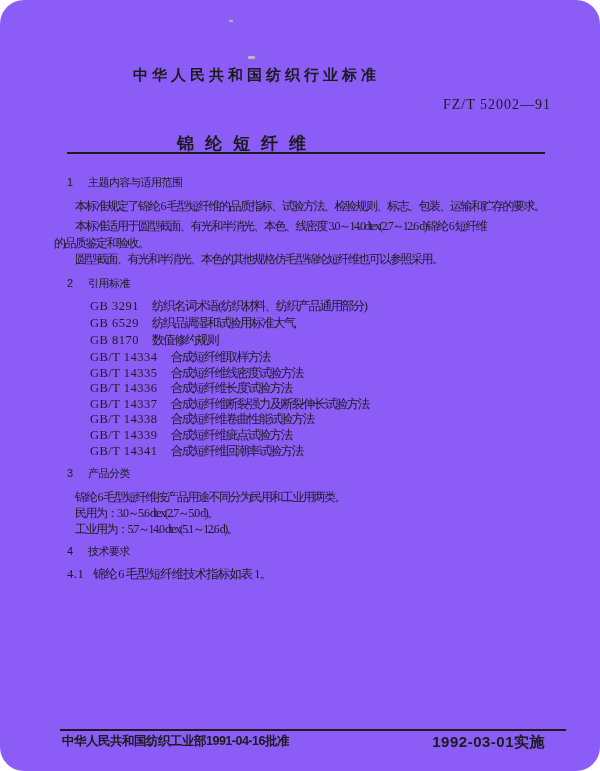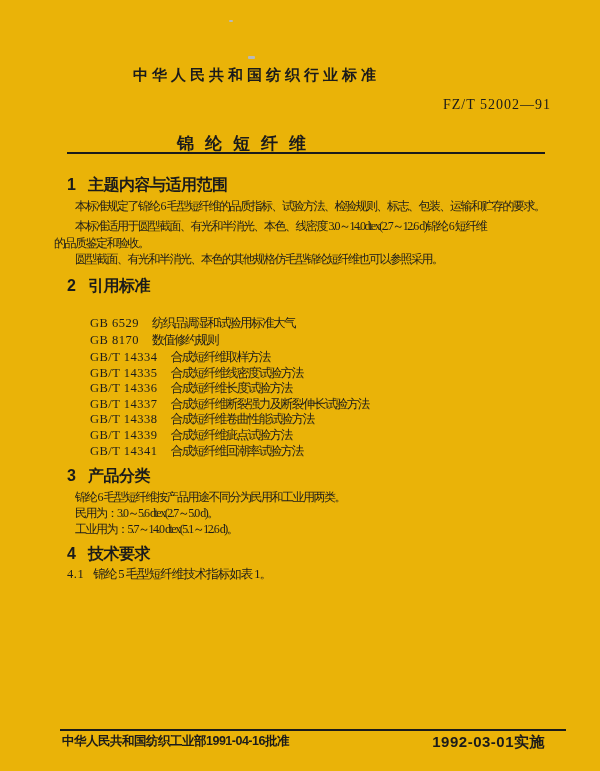--- a/index.html
+++ b/index.html
@@ -1,19 +1,20 @@
 <!DOCTYPE html>
 <html><head>
 <meta charset="utf-8">
 <style>
   html, body { margin:0; padding:0; background:#ffffff; }
   .page {
     position:relative; width:600px; height:771px;
-    background:#eab308; color:#1b1b1b; overflow:hidden;
+    background:#8b5cf6; color:#1b1b1b; overflow:hidden;
     font-family:"Liberation Serif", serif;
+    border-radius:24px;
   }
   
   .org-title {
     position:absolute; top:66px; left:133px;
     font-family:"Liberation Sans", sans-serif;
     font-size:15px; font-weight:bold; letter-spacing:4px; white-space:nowrap;
   }
   .std-no {
     position:absolute; top:97px; left:443px;
     font-size:14px; font-weight:normal; letter-spacing:1px; white-space:nowrap;
@@ -23,21 +24,21 @@
     font-family:"Liberation Sans", sans-serif;
     font-size:17px; font-weight:bold; letter-spacing:11px; white-space:nowrap;margin-top:25px;
   }
   .hr { position:absolute; background:#1b1b1b; }
   .hr-top { top:152px; left:67px; width:478px; height:2px; }
   .hr-bottom { top:729px; left:60px; width:506px; height:2px; }
   
   .sec-head {
     position:absolute; left:67px;
     font-family:"Liberation Sans", sans-serif;
-    font-size:16px; font-weight:bold; letter-spacing:-0.5px; white-space:nowrap;
+    font-size:11px; font-weight:normal; letter-spacing:-0.5px; white-space:nowrap;
   }
   .sec-num { display:inline-block; min-width:21px; letter-spacing:0; }
   .bl {
     position:absolute; left:54px;
     font-size:12px; letter-spacing:-1.5px; white-space:nowrap; line-height:15px;
   }
   .ind { padding-left:21px; }
   .ref {
     position:absolute; left:90px;
     font-size:12.5px; white-space:nowrap; line-height:15px;
@@ -79,20 +80,23 @@
     <span class="sec-num">1</span><span>主题内容与适用范围</span>
   </div>
   <div class="bl ind" style="top:199px">本标准规定了锦纶 6 毛型短纤维的品质指标、试验方法、检验规则、标志、包装、运输和贮存的要求。</div>
   <div class="bl ind" style="top:219px">本标准适用于圆型截面、有光和半消光、本色、线密度 3.0～14.0dtex(2.7～12.6 d)锦纶 6 短纤维</div>
   <div class="bl" style="top:236px">的品质鉴定和验收。</div>
   <div class="bl ind" style="top:252px">圆型截面、有光和半消光、本色的其他规格仿毛型锦纶短纤维也可以参照采用。</div>
 
   <div class="sec-head" style="top:276px">
     <span class="sec-num">2</span><span>引用标准</span>
   </div>
+  <div class="ref" style="top:299px">
+    <span class="ref-code">GB 3291</span><span class="ref-title">纺织名词术语(纺织材料、纺织产品通用部分)</span>
+  </div>
   <div class="ref" style="top:316px">
     <span class="ref-code">GB 6529</span><span class="ref-title">纺织品调湿和试验用标准大气</span>
   </div>
   <div class="ref" style="top:333px">
     <span class="ref-code">GB 8170</span><span class="ref-title">数值修约规则</span>
   </div>
   <div class="ref" style="top:350px">
     <span class="ref-code">GB/T 14334</span><span class="ref-title">合成短纤维取样方法</span>
   </div>
   <div class="ref" style="top:366px">
@@ -118,21 +122,21 @@
     <span class="sec-num">3</span><span>产品分类</span>
   </div>
   <div class="bl ind" style="top:490px">锦纶 6 毛型短纤维按产品用途不同分为民用和工业用两类。</div>
   <div class="bl ind" style="top:506px">民用为：3.0～5.6 dtex(2.7～5.0 d)。</div>
   <div class="bl ind" style="top:522px">工业用为：5.7～14.0 dtex(5.1～12.6 d)。</div>
 
   <div class="sec-head" style="top:544px">
     <span class="sec-num">4</span><span>技术要求</span>
   </div>
   <div class="clause" style="top:567px">
-    <span class="clause-num">4.1</span><span>锦纶 5 毛型短纤维技术指标如表 1。</span>
+    <span class="clause-num">4.1</span><span>锦纶 6 毛型短纤维技术指标如表 1。</span>
   </div>
 
   <div class="hr hr-bottom"></div>
   <div class="footer-left">中华人民共和国纺织工业部1991-04-16批准</div>
   <div class="footer-right">1992-03-01实施</div>
 
   <div class="speck speck-1"></div>
   <div class="speck speck-2"></div>
 
 </div>

